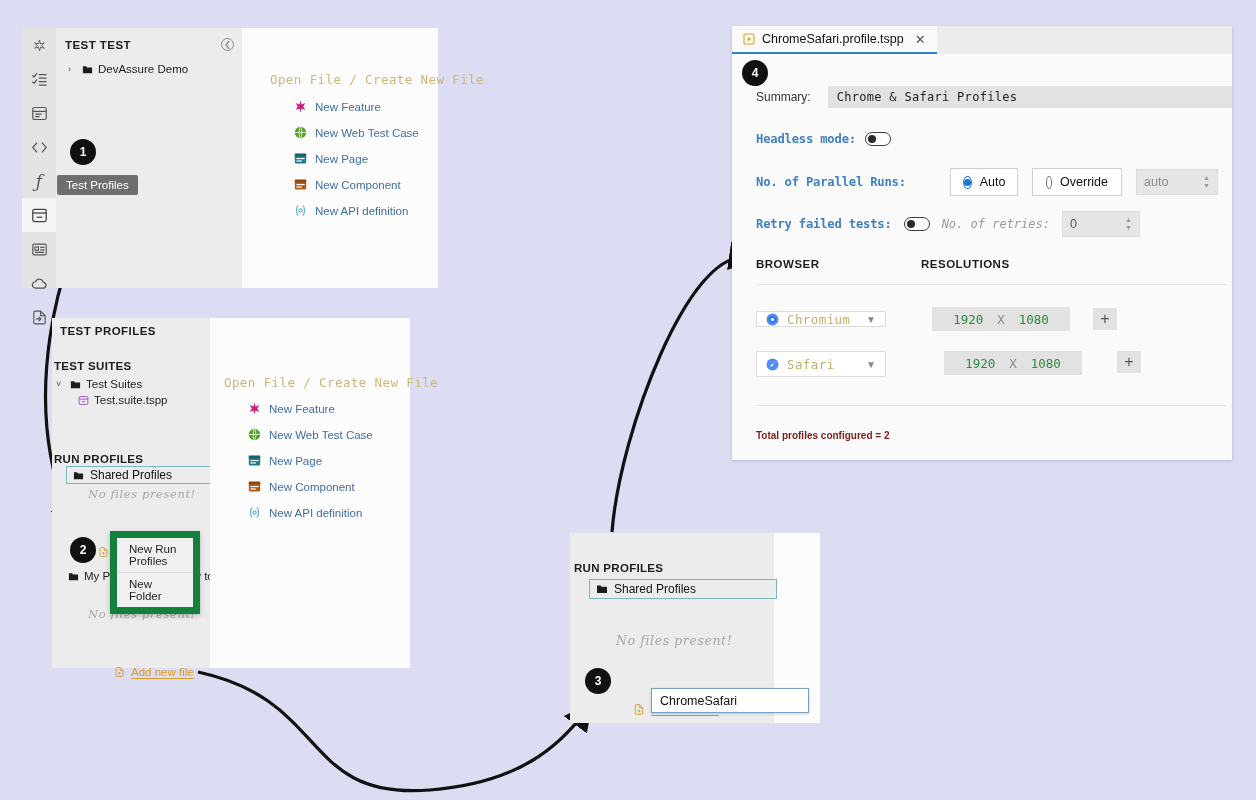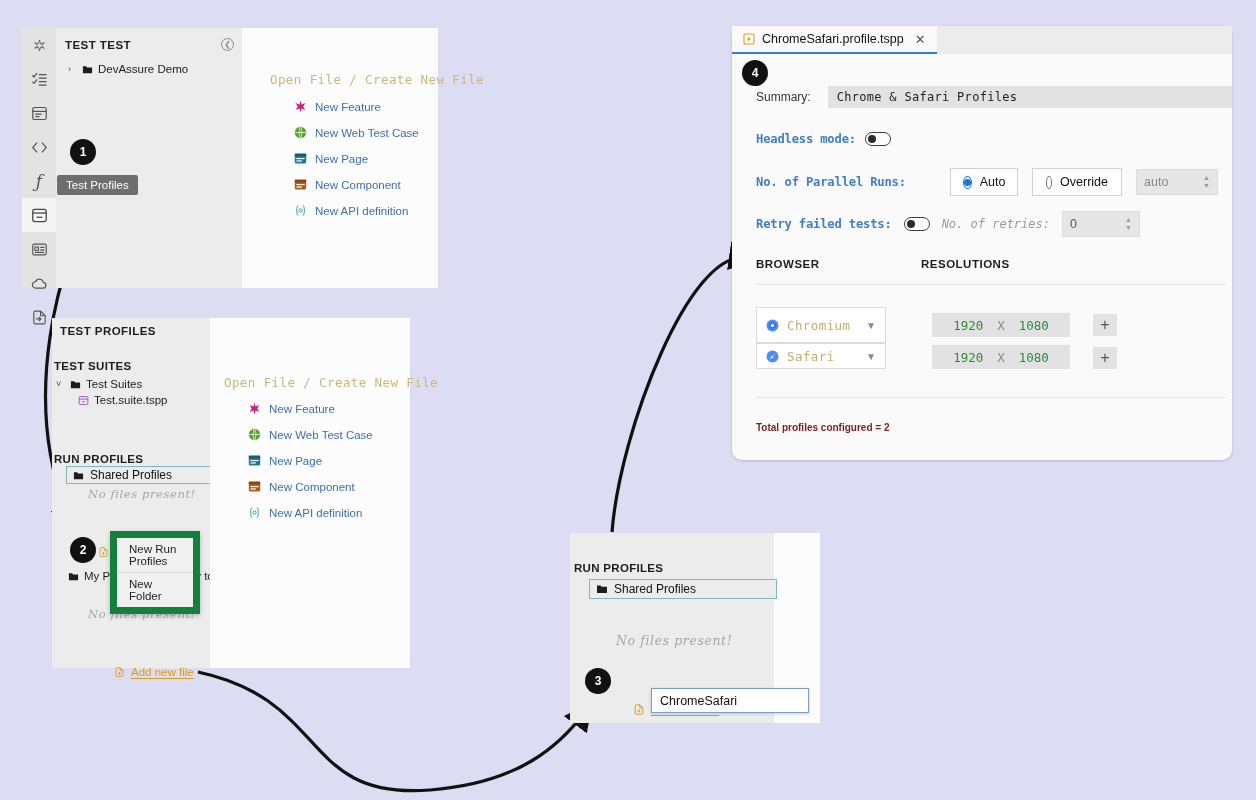--- a/index.html
+++ b/index.html
@@ -73,21 +73,21 @@
     width:26px; height:26px; border-radius:50%; background:#111; color:#fff;
     font-size:12px; font-weight:bold; display:flex; align-items:center;
     justify-content:center; z-index:40;
   }
   .tooltip {
     background:#6e6e6e; color:#fff; font-size:11.5px;
     padding:4px 9px; border-radius:2px; white-space:nowrap;
   }
 
   
-  .editor { background:#fafafa; box-shadow:0 1px 3px rgba(0,0,0,.16);border-radius:10px; }
+  .editor { background:#fafafa; box-shadow:0 1px 3px rgba(0,0,0,.16); }
   .tabbar { height:28px; background:#ececec; display:flex; align-items:stretch; }
   .tab {
     display:flex; align-items:center; gap:7px; padding:0 11px;
     background:#fafafa; border-bottom:2.2px solid #2f7fd0;
     font-size:12.5px; color:#111;
   }
   .tab-x { color:#555; font-size:13px; margin-left:4px; }
   .mono-lbl {
     font-family:"DejaVu Sans Mono", monospace; font-size:12.2px;
     color:#3f7fc4; font-weight:bold; letter-spacing:-.2px; white-space:nowrap;
@@ -490,38 +490,38 @@
   </div>
 
   <div class="abs" style="left:24px;top:232px;width:476px;">
     <div style="display:flex;">
       <span class="colhdr" style="width:165px;">BROWSER</span>
       <span class="colhdr">RESOLUTIONS</span>
     </div>
     <div class="hr" style="margin-top:14px;width:470px;"></div>
 
     <div style="display:flex;align-items:center;gap:0;margin-top:22px;">
-      <span class="bsel" style="width:130px;height:36px;">
+      <span class="bsel" style="width:130px;height:16px;">
         <svg style="width:13px;height:13px" viewBox="0 0 24 24">
           <circle cx="12" cy="12" r="11" fill="#4b8df8"></circle>
           <circle cx="12" cy="12" r="6" fill="#2f6fe0"></circle>
           <circle cx="12" cy="12" r="3.2" fill="#eaf1ff"></circle>
         </svg>
         <span class="bname">Chromium</span>
         <span class="cdn">▼</span>
       </span>
       <span class="resbox" style="width:138px;height:24px;margin-left:46px;">
         <span class="num">1920</span>
         <span class="xx">X</span>
         <span class="num">1080</span>
       </span>
       <span class="plusbtn" style="width:24px;height:22px;margin-left:23px;">+</span>
     </div>
 
-    <div style="display:flex;align-items:flex-end;gap:0;margin-top:0;">
+    <div style="display:flex;align-items:flex-start;gap:12px;margin-top:20px;">
       <span class="bsel" style="width:130px;height:26px;">
         <svg style="width:13px;height:13px" viewBox="0 0 24 24">
           <circle cx="12" cy="12" r="11" fill="#4b8df8"></circle>
           <path d="M16.5 7.5 L10.5 10.5 L7.5 16.5 L13.5 13.5 Z" fill="#fff"></path>
           <path d="M16.5 7.5 L13.5 13.5 L10.5 10.5 Z" fill="#f05b4b"></path>
         </svg>
         <span class="bname">Safari</span>
         <span class="cdn">▼</span>
       </span>
       <span class="resbox" style="width:138px;height:24px;margin-left:46px;">

